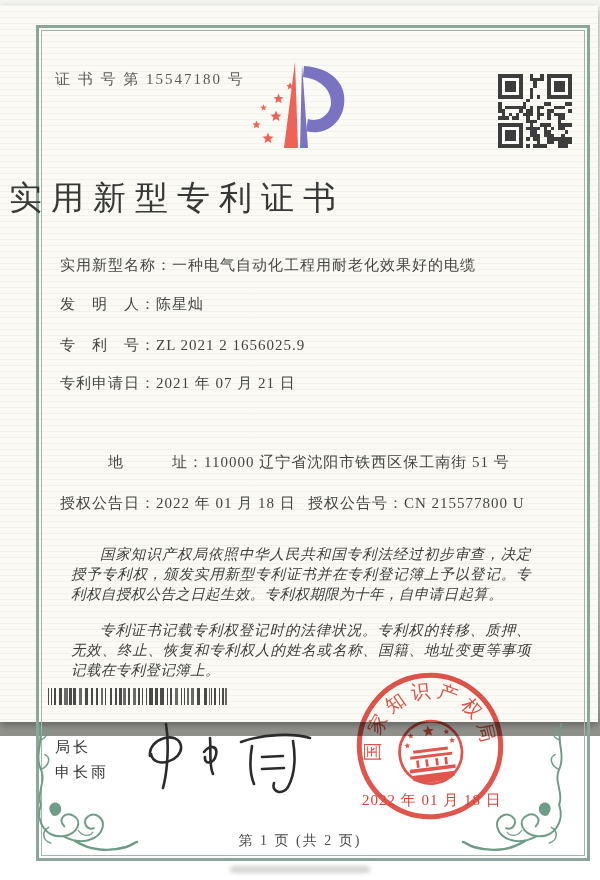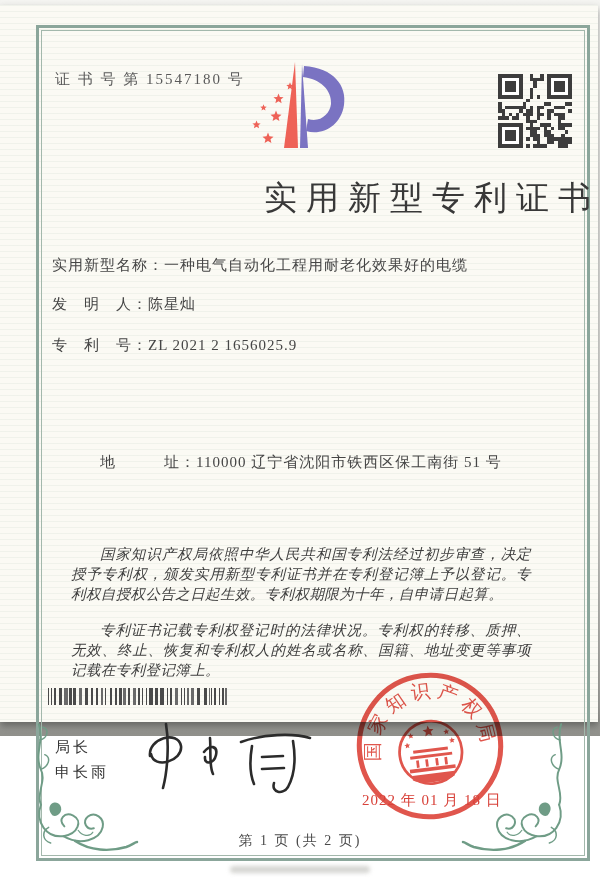--- a/index.html
+++ b/index.html
@@ -8,23 +8,23 @@
     background:linear-gradient(180deg,#f4f4f1 0%,#dcdcd8 70%,#a9a9a4 96%,#8f8f8a 100%);}
   .paper{position:absolute;left:0;top:5px;right:2px;bottom:14px;
     background:
       repeating-linear-gradient(180deg, rgba(140,172,152,0.10) 0px, rgba(140,172,152,0.10) 1px, rgba(0,0,0,0) 1px, rgba(0,0,0,0) 6px),
       #fbfaf4;
     box-shadow:0 4px 7px rgba(40,40,40,.45);}
   .frame{position:absolute;left:36px;top:25px;width:548px;height:830px;
     border:3px solid #8ba69b;}
   .frame::after{content:"";position:absolute;inset:2px;border:1px solid #a3b8ac;}
   .cert-no{position:absolute;left:55px;top:70px;font-size:15px;color:#5a5a5a;letter-spacing:2px;}
-  .title{position:absolute;left:0;top:176px;width:600px;text-align:right;
+  .title{position:absolute;left:0;top:176px;width:600px;text-align:left;
     font-size:33px;color:#383838;letter-spacing:9px;padding-left:9px;box-sizing:border-box;}
-  .field{position:absolute;left:52px;font-size:15px;color:#454545;letter-spacing:1px;white-space:nowrap;}
+  .field{position:absolute;left:60px;font-size:15px;color:#454545;letter-spacing:1px;white-space:nowrap;}
   .f0{top:256px;} .f1{top:295px;} .f2{top:336px;} .f3{top:374px;} .f4{top:414px;} .f5{top:453px;margin-left:48px;}
   .grant{top:494px;}
   .grant .pair2{position:absolute;left:248px;top:0;white-space:nowrap;}
   .paras{position:absolute;left:55px;top:528px;width:492px;font-size:14.5px;line-height:20px;
     color:#3e3e3e;font-style:italic;letter-spacing:0.4px;text-align:justify;}
   .paras p{margin:16px;text-indent:2em;}
   .barcode{position:absolute;left:48px;top:688px;}
   .signer-title{position:absolute;left:55px;top:738px;font-size:15px;color:#333;letter-spacing:3px;font-family:Liberation Mono, monospace;}
   .signer-name{position:absolute;left:55px;top:763px;font-size:15px;color:#333;letter-spacing:3px;font-family:"Liberation Sans",sans-serif;}
   .signature{position:absolute;left:138px;top:714px;}
@@ -212,22 +212,27 @@
       <rect x="0" y="14" width="7" height="7" fill="#3d3d3d"></rect>
       <rect x="1" y="15" width="5" height="5" fill="#ffffff"></rect>
       <rect x="2" y="16" width="3" height="3" fill="#3d3d3d"></rect>
     </svg>
 
   <div class="title">实用新型专利证书</div>
 
   <div class="field f0"><span>实用新型名称：</span><span>一种电气自动化工程用耐老化效果好的电缆</span></div>
   <div class="field f1"><span>发　明　人：</span><span>陈星灿</span></div>
   <div class="field f2"><span>专　利　号：</span><span>ZL 2021 2 1656025.9</span></div>
+  <div class="field f3"><span>专利申请日：</span><span>2021 年 07 月 21 日</span></div>
   <div class="field f5"><span>地　　　址：</span><span>110000 辽宁省沈阳市铁西区保工南街 51 号</span></div>
 
+  <div class="field grant">
+    <span>授权公告日：</span><span>2022 年 01 月 18 日</span>
+    <span class="pair2"><span>授权公告号：</span><span>CN 215577800 U</span></span>
+  </div>
 
   <div class="paras">
     <p>国家知识产权局依照中华人民共和国专利法经过初步审查，决定授予专利权，颁发实用新型专利证书并在专利登记簿上予以登记。专利权自授权公告之日起生效。专利权期限为十年，自申请日起算。</p>
     <p>专利证书记载专利权登记时的法律状况。专利权的转移、质押、无效、终止、恢复和专利权人的姓名或名称、国籍、地址变更等事项记载在专利登记簿上。</p>
   </div>
 
   <svg class="barcode" id="barcode" width="180" height="17" shape-rendering="crispEdges">
       <rect x="0" y="0" width="1.2" height="17" fill="#4a4a4a"></rect>
       <rect x="2.8941694128765585" y="0" width="1.2" height="17" fill="#4a4a4a"></rect>
       <rect x="6.372683743188476" y="0" width="1.8" height="17" fill="#4a4a4a"></rect>

